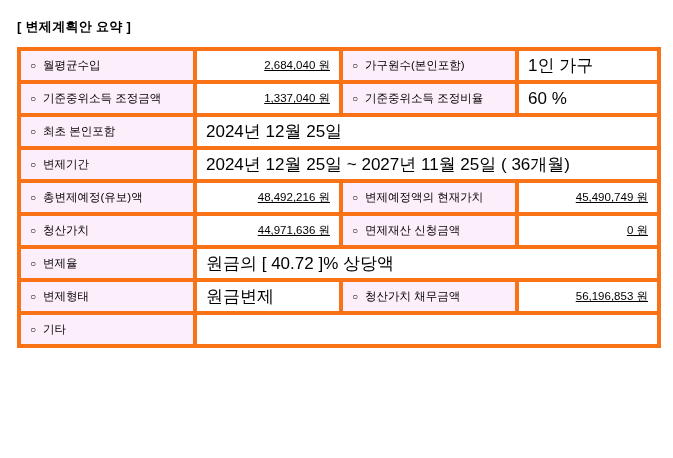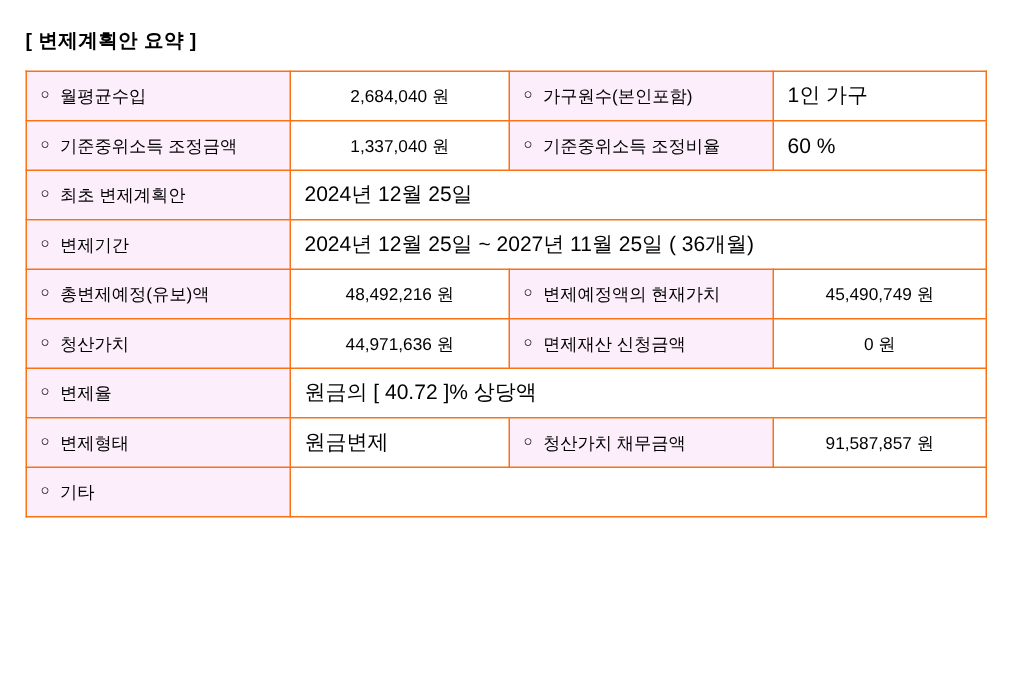--- a/index.html
+++ b/index.html
@@ -32,21 +32,21 @@
   table.summary {
     position: absolute;
     left: 17px;
     top: 47px;
     width: 640px;
     border-collapse: collapse;
     table-layout: fixed;
     font-size: 11.5px;
   }
   table.summary td {
-    border: 1px solid #f97316;
+    border: 4px solid #f97316;
     height: 33px;
     padding: 0 9px;
     vertical-align: middle;
     box-sizing: border-box;
     overflow: hidden;
     white-space: nowrap;
   }
   td.label {
     background: #fdeefb;
   }
@@ -60,27 +60,28 @@
     line-height: 1;
     vertical-align: middle;
   }
   .lbl-text {
     display: inline-block;
     vertical-align: middle;
     font-size: 11.5px;
   }
   .num {
     display: block;
-    text-align: center;
+    text-align: right;
     font-size: 11.5px;
+    text-decoration: underline;
   }
   .txt {
     display: block;
     text-align: left;
-    font-size: 14px;
+    font-size: 17px;
   }
   td.tall {
     height: 70px;
     vertical-align: top;
     padding-top: 30px;
     margin-left: 25px;
   }
   td.tall .bullet, td.tall .lbl-text {
     vertical-align: middle;
   }
@@ -127,21 +128,21 @@
           <span class="bullet">○</span><span class="lbl-text">기준중위소득 조정비율</span>
         </td>
         <td class="value">
           <span class="txt">60 %</span>
         </td>
       </tr>
 
 
       <tr>
         <td class="label">
-          <span class="bullet">○</span><span class="lbl-text">최초 변제계획안</span>
+          <span class="bullet">○</span><span class="lbl-text">최초 본인포함</span>
         </td>
         <td class="value" colspan="3">
           <span class="txt">2024년 12월 25일</span>
         </td>
       </tr>
 
       <tr>
         <td class="label">
           <span class="bullet">○</span><span class="lbl-text">변제기간</span>
         </td>
@@ -193,21 +194,21 @@
         <td class="label">
           <span class="bullet">○</span><span class="lbl-text">변제형태</span>
         </td>
         <td class="value">
           <span class="txt">원금변제</span>
         </td>
         <td class="label">
           <span class="bullet">○</span><span class="lbl-text">청산가치 채무금액</span>
         </td>
         <td class="value">
-          <span class="num">91,587,857 원</span>
+          <span class="num">56,196,853 원</span>
         </td>
       </tr>
 
       <tr>
         <td class="label tall">
           <span class="bullet">○</span><span class="lbl-text">기타</span>
         </td>
         <td class="value tall" colspan="3">
           <span class="txt"></span>
         </td>

